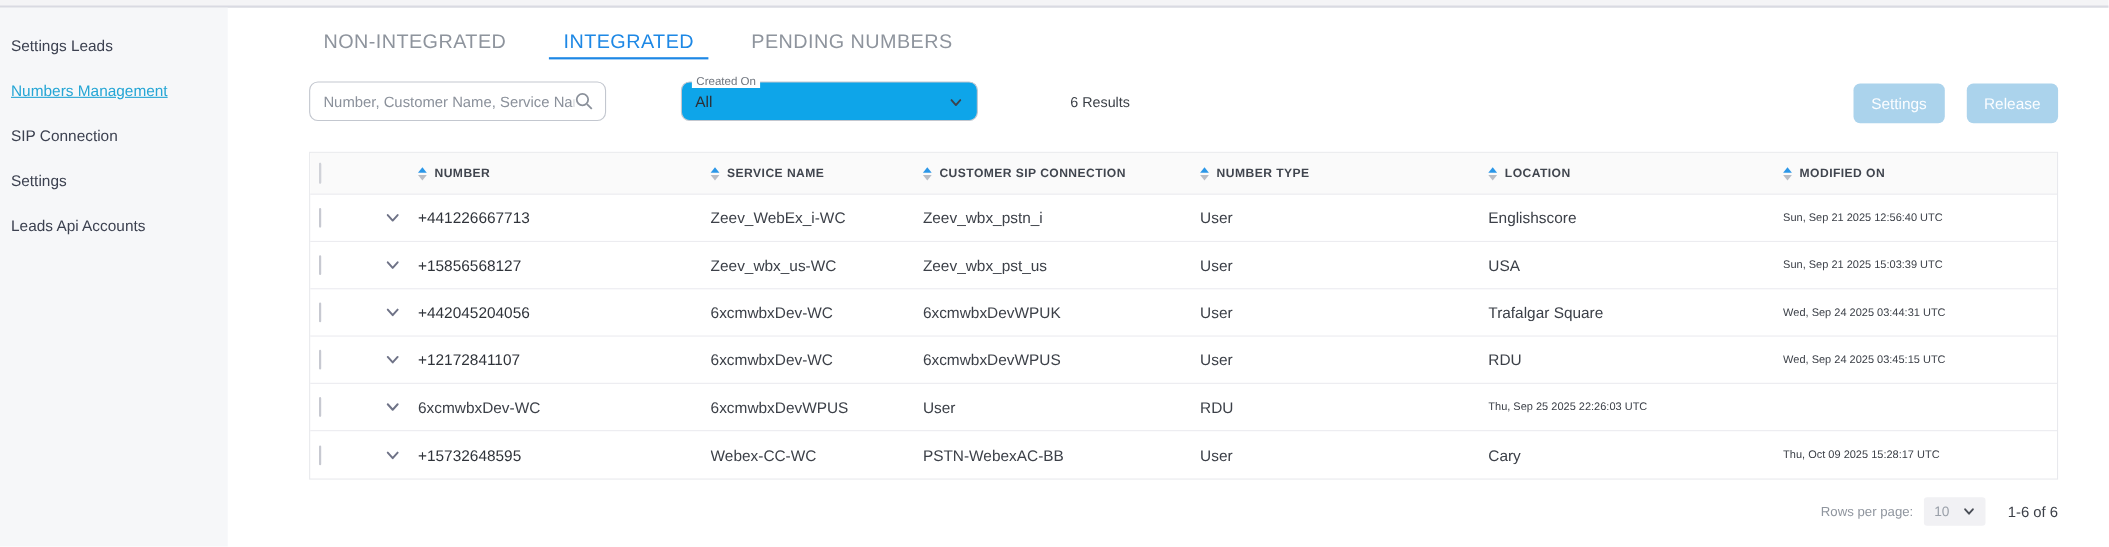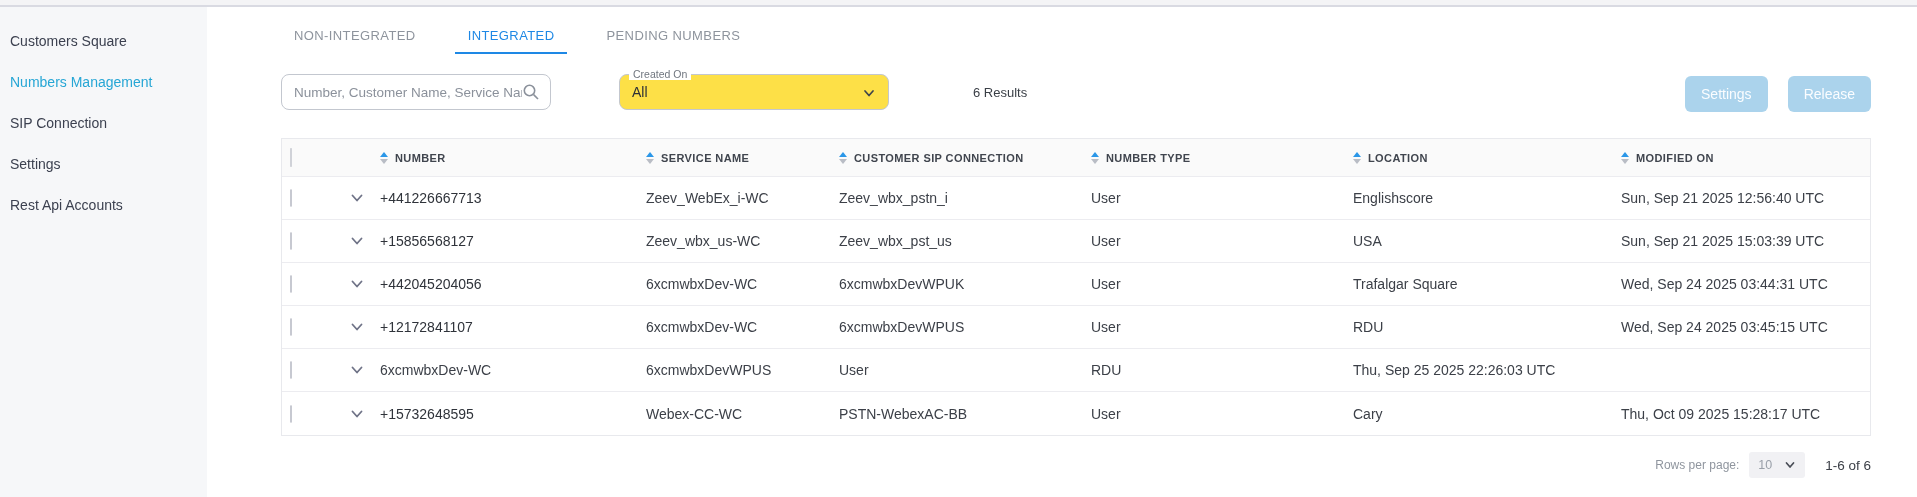--- a/index.html
+++ b/index.html
@@ -7,43 +7,43 @@
               font-family:"Liberation Sans", sans-serif; }
 
   .topstrip { height:7px; background:#f4f4f6; border-bottom:2px solid var(--strip_line,#d9dae2); }
 
   .layout { display:flex; height:490px; }
 
   
   .sidebar { width:207px; flex-shrink:0; background:#f6f7f9; padding-top:13px; }
   .side-item { height:41px; display:flex; align-items:center; padding-left:10px;
                font-size:14px; color:#3c4150; cursor:pointer; white-space:nowrap; }
-  .side-item.active { color:var(--sidebar_active,#26a6d5); }
+  .side-item.active { color:var(--sidebar_active,#26a6d5);text-decoration:underline; }
 
   
   .main { flex:1; padding-left:74px; position:relative; }
 
   .tabs { display:flex; margin-top:19px; }
   .tab { position:relative; height:28px; padding:2px 13px 0; margin-right:26px;
-         font-size:13px; letter-spacing:.4px; color:#8e949d; cursor:pointer;
+         font-size:18px; letter-spacing:.4px; color:#8e949d; cursor:pointer;
          display:flex; align-items:flex-start; white-space:nowrap; }
   .tab.active { color:var(--tab_active,#1e88e5); }
   .tab.active::after { content:""; position:absolute; left:0; right:0; bottom:0;
          height:2px; background:var(--tab_active,#1e88e5); }
 
   .filter-row { display:flex; align-items:center; margin-top:20px; height:36px; }
   .search-box { width:270px; height:36px; border:1px solid #c3c7cf; border-radius:8px;
                 display:flex; align-items:center; padding:0 10px 0 12px; background:#fff; }
   .search-box input { border:none; outline:none; flex:1; font-size:13.5px; color:#333;
                 background:transparent; font-family:inherit; min-width:0; }
   .search-box input::placeholder { color:#8b919b; opacity:1; }
 
   .select-box { margin-left:68px; width:270px; height:36px; border:1px solid #c3c7cf;
                 border-radius:8px; position:relative; display:flex; align-items:center;
-                padding:0 34px 0 12px; cursor:pointer; background:#fde047; }
+                padding:0 34px 0 12px; cursor:pointer; background:#0ea5e9; }
   .select-label { position:absolute; top:-7px; left:9px; background:#fff; padding:0 4px;
                 font-size:10.5px; color:#70767f; }
   .select-value { font-size:14px; color:#2c3036; }
   .select-chevron { position:absolute; right:12px; top:11px; }
 
   .results { margin-left:84px; font-size:13px; color:#3a3f46;text-align:right; }
 
   .actions { position:absolute; right:46px; top:69px; display:flex; gap:20px; }
   .btn { height:36px; padding:0 16px; min-width:67px; border:none; border-radius:6px;
          background:var(--button_disabled_bg,#abd3ec); color:#fbfdff; font-size:14px;
@@ -61,21 +61,21 @@
   .sort .up   { width:0; height:0; border-left:4px solid transparent;
                 border-right:4px solid transparent;
                 border-bottom:5px solid var(--sort_asc,#2b97e8); }
   .sort .down { width:0; height:0; border-left:4px solid transparent;
                 border-right:4px solid transparent; border-top:5px solid #b9bdc5; }
 
   .row { height:43px; border-bottom:1px solid #ececf0; font-size:14px; color:#3c4048; }
   .row:last-child { border-bottom:none; }
   .cell { white-space:nowrap; overflow:hidden; text-overflow:ellipsis; padding-right:8px; }
   .cell-number { color:#2f333a; }
-  .cell-date { font-size:14px; }
+  .cell-date { font-size:10px; }
 
   .checkbox { width:18px; height:18px; border:1px solid #c7c9d1; border-radius:4px;
               background:#fff; margin-left:8px; cursor:pointer; }
   .checkbox.header { background:#dbdce1; border-color:#d0d2d8; }
   .expand { display:flex; justify-content:center; cursor:pointer; }
 
   
   .footer { width:1590px; display:flex; justify-content:flex-end; align-items:center;
             margin-top:16px; }
   .rpp-label { font-size:12px; color:#8f959e; }
@@ -87,25 +87,25 @@
   svg { display:block; }
 </style>
 </head>
 <body>
 
 <div class="topstrip"></div>
 
 <div class="layout">
 
   <div class="sidebar">
-    <div class="side-item">Customers Square</div>
+    <div class="side-item">Settings Leads</div>
     <div class="side-item active">Numbers Management</div>
     <div class="side-item">SIP Connection</div>
     <div class="side-item">Settings</div>
-    <div class="side-item">Rest Api Accounts</div>
+    <div class="side-item">Leads Api Accounts</div>
   </div>
 
   <div class="main">
 
     <div class="tabs">
       <div class="tab">NON-INTEGRATED</div>
       <div class="tab active">INTEGRATED</div>
       <div class="tab">PENDING NUMBERS</div>
     </div>
 

